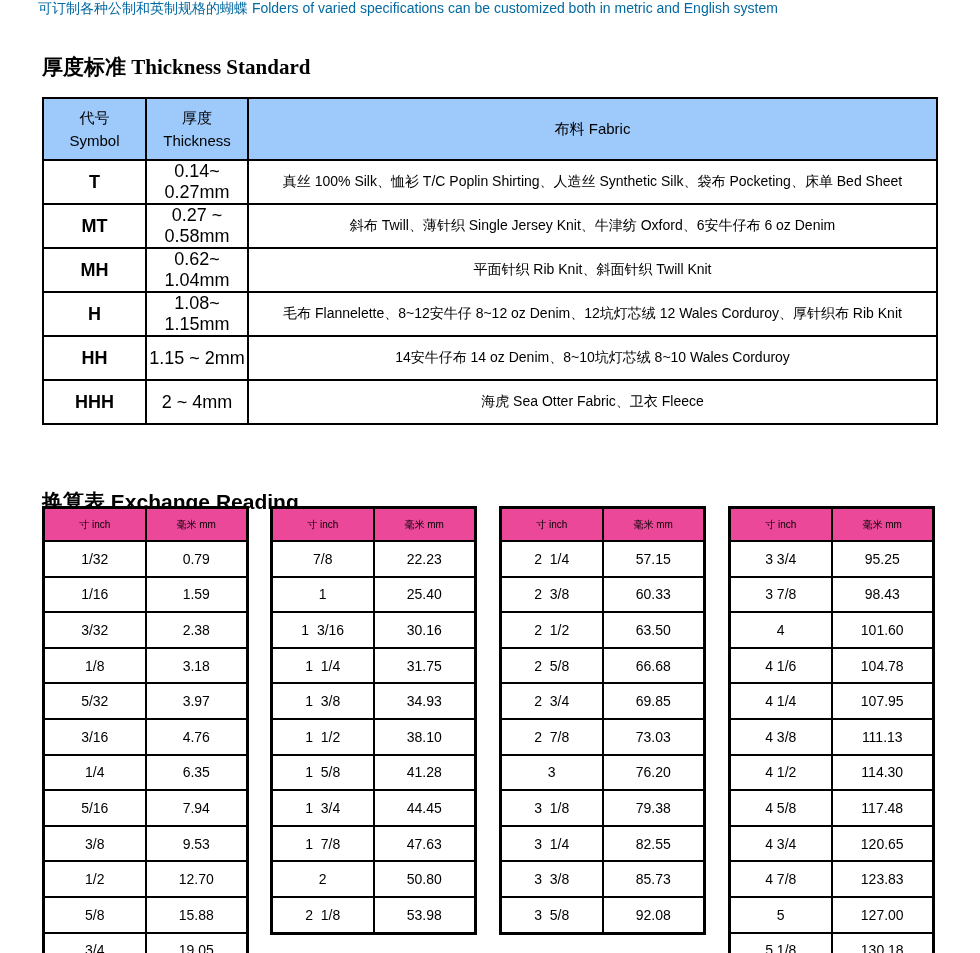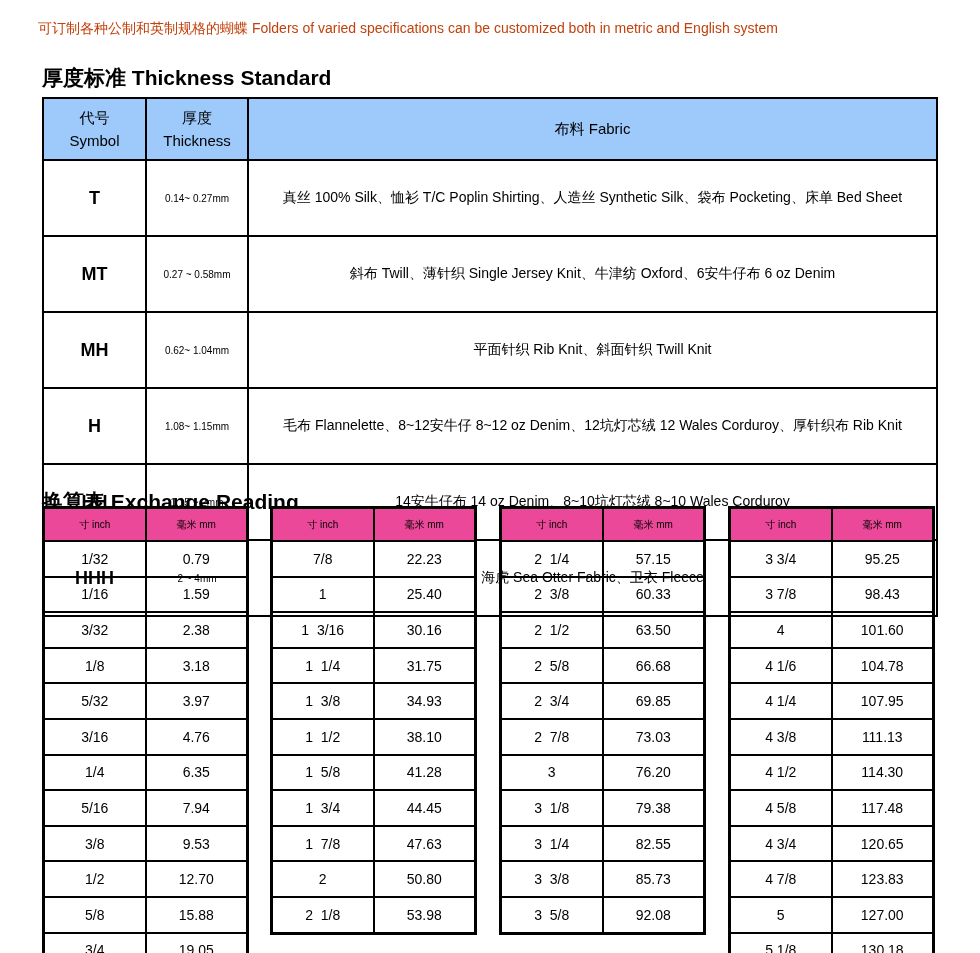--- a/index.html
+++ b/index.html
@@ -10,34 +10,34 @@
   body {
     width: 980px;
     height: 953px;
     position: relative;
     font-family: "Liberation Sans", "DejaVu Sans", sans-serif;
     color: #000000;
   }
   .top-note {
     position: absolute;
     left: 38px;
-    top: 20px;
+    top: 0;
     font-size: 14px;
-    color: #c2410c;
+    color: #0369a1;
     white-space: nowrap;
   }
   .section-title {
     position: absolute;
     left: 42px;
     font-size: 21px;
     font-weight: bold;
     color: #000000;
     white-space: nowrap;
   }
-  #thickness-title { top: 64px; }
+  #thickness-title { top: 53px; font-family: Liberation Serif, serif; }
   #exchange-title  { top: 488px; }
 
   table {
     border-collapse: collapse;
     table-layout: fixed;
   }
   
   .thickness-table {
     position: absolute;
     left: 42px;
@@ -58,21 +58,21 @@
     height: 60px;
     line-height: 1.55;
   }
   .thickness-table col.c-symbol { width: 103px; }
   .thickness-table col.c-thick  { width: 102px; }
   .thickness-table td { height: 42px; font-size: 14px; }
   .thickness-table td.symbol-cell {
     font-size: 18px;
     font-weight: bold;
   }
-  .thickness-table td.thickness-cell { font-size: 10px; padding: 16px 2px; }
+  .thickness-table td.thickness-cell { font-size: 18px; padding: 0 2px; }
   .thickness-table td.fabric-cell { font-size: 14px; }
 
   
   .exchange-table {
     position: absolute;
     top: 506px;
     width: 207px;
     border: 3px solid #000000;
   }
   .exchange-table th, .exchange-table td {

